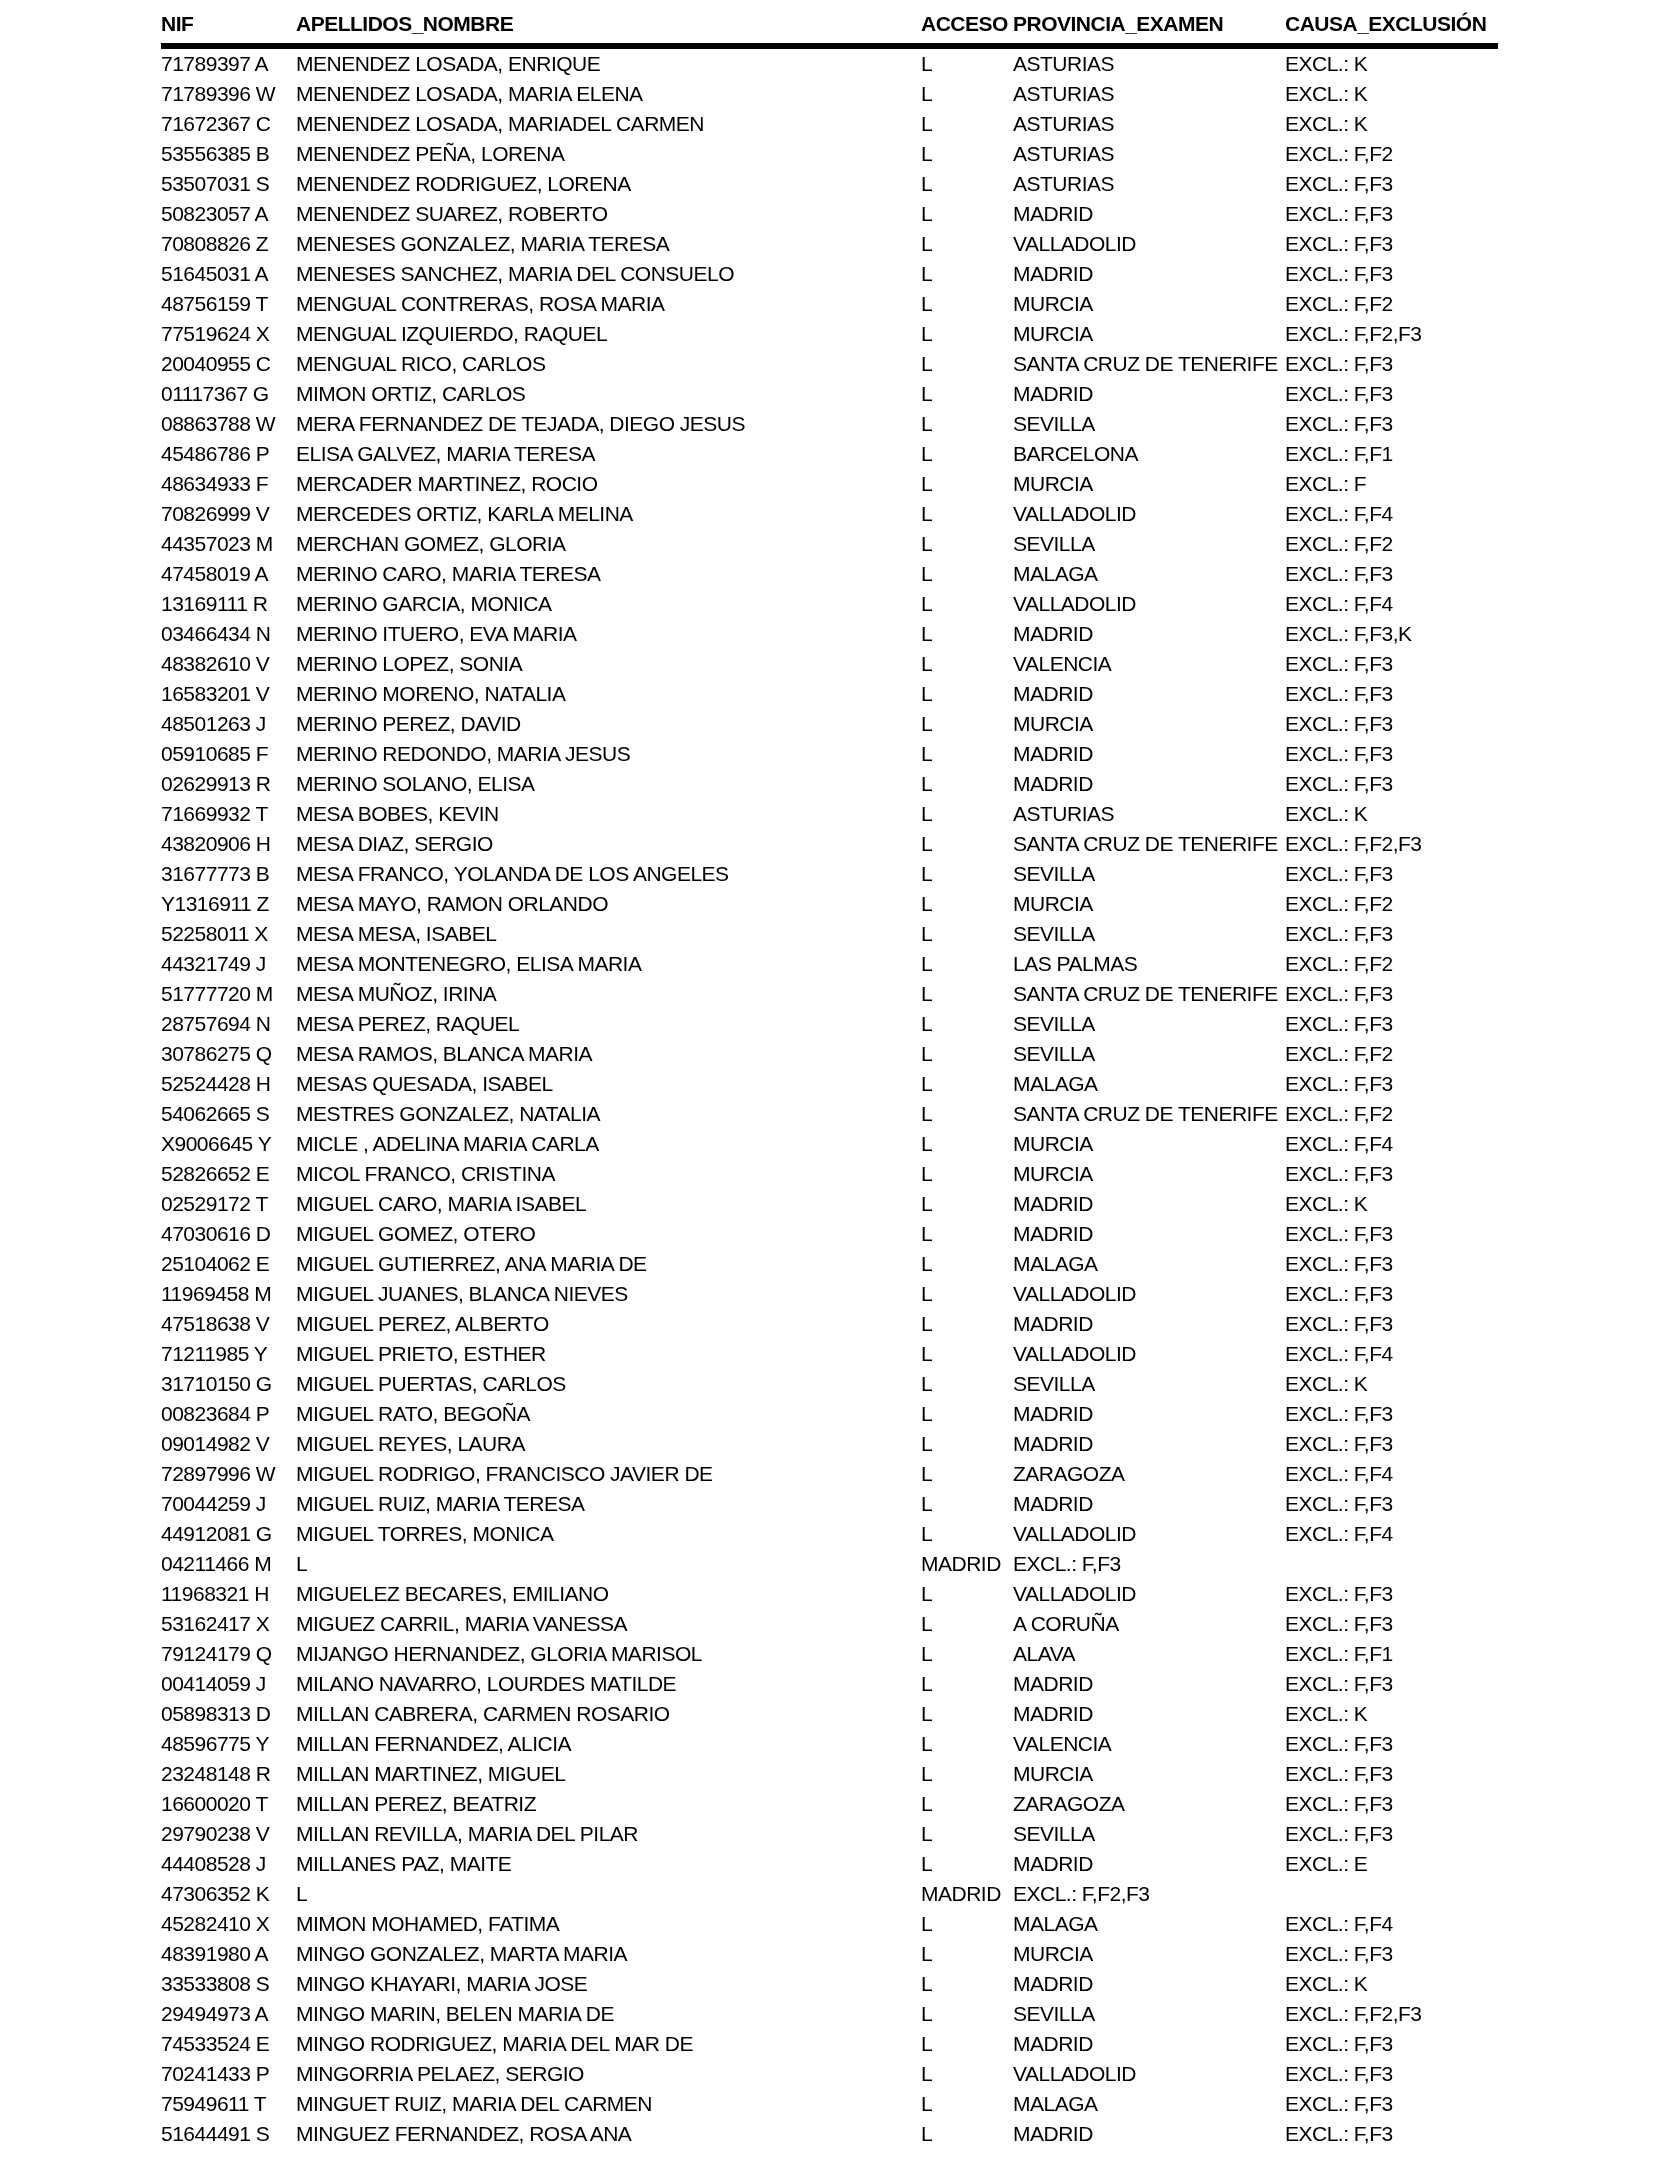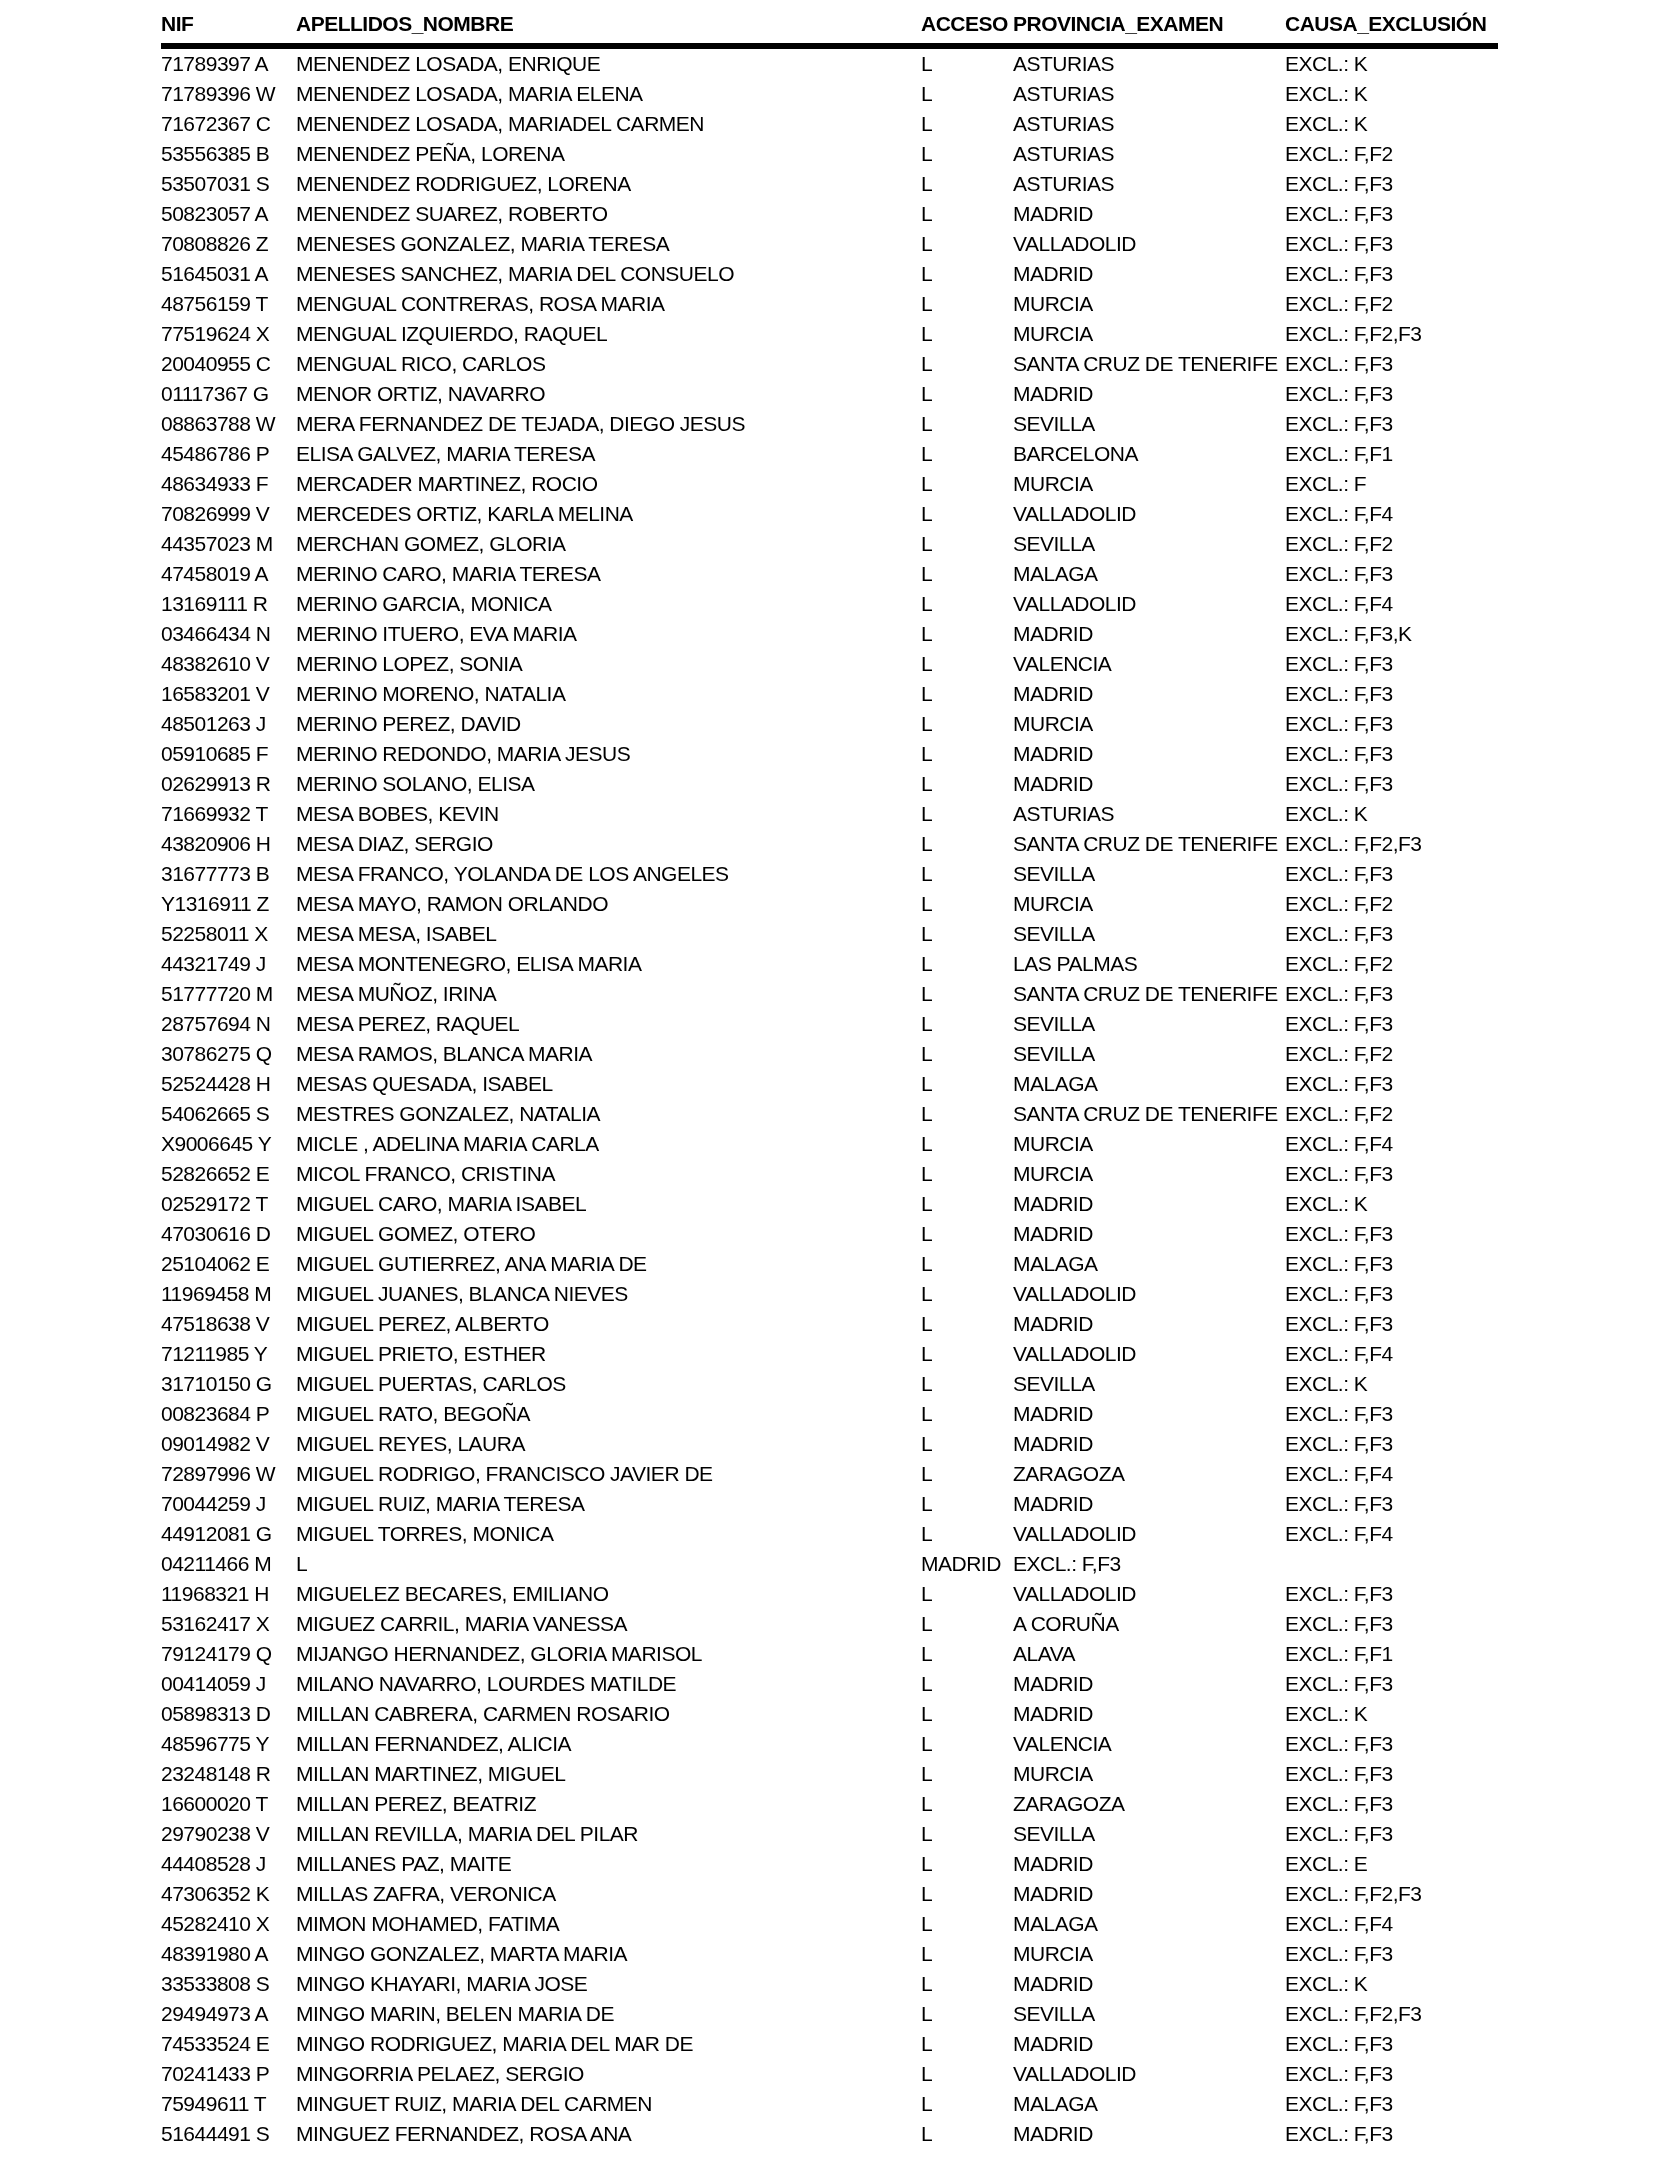--- a/index.html
+++ b/index.html
@@ -142,21 +142,21 @@
         </div>
         <div class="grid-row">
           <div class="cell">20040955 C</div>
           <div class="cell">MENGUAL RICO, CARLOS</div>
           <div class="cell">L</div>
           <div class="cell">SANTA CRUZ DE TENERIFE</div>
           <div class="cell">EXCL.: F,F3</div>
         </div>
         <div class="grid-row">
           <div class="cell">01117367 G</div>
-          <div class="cell">MENOR ORTIZ, NAVARRO</div>
+          <div class="cell">MIMON ORTIZ, CARLOS</div>
           <div class="cell">L</div>
           <div class="cell">MADRID</div>
           <div class="cell">EXCL.: F,F3</div>
         </div>
         <div class="grid-row">
           <div class="cell">08863788 W</div>
           <div class="cell">MERA FERNANDEZ DE TEJADA, DIEGO JESUS</div>
           <div class="cell">L</div>
           <div class="cell">SEVILLA</div>
           <div class="cell">EXCL.: F,F3</div>
@@ -491,21 +491,20 @@
         </div>
         <div class="grid-row">
           <div class="cell">44408528 J</div>
           <div class="cell">MILLANES PAZ, MAITE</div>
           <div class="cell">L</div>
           <div class="cell">MADRID</div>
           <div class="cell">EXCL.: E</div>
         </div>
         <div class="grid-row">
           <div class="cell">47306352 K</div>
-          <div class="cell">MILLAS ZAFRA, VERONICA</div>
           <div class="cell">L</div>
           <div class="cell">MADRID</div>
           <div class="cell">EXCL.: F,F2,F3</div>
         </div>
         <div class="grid-row">
           <div class="cell">45282410 X</div>
           <div class="cell">MIMON MOHAMED, FATIMA</div>
           <div class="cell">L</div>
           <div class="cell">MALAGA</div>
           <div class="cell">EXCL.: F,F4</div>

